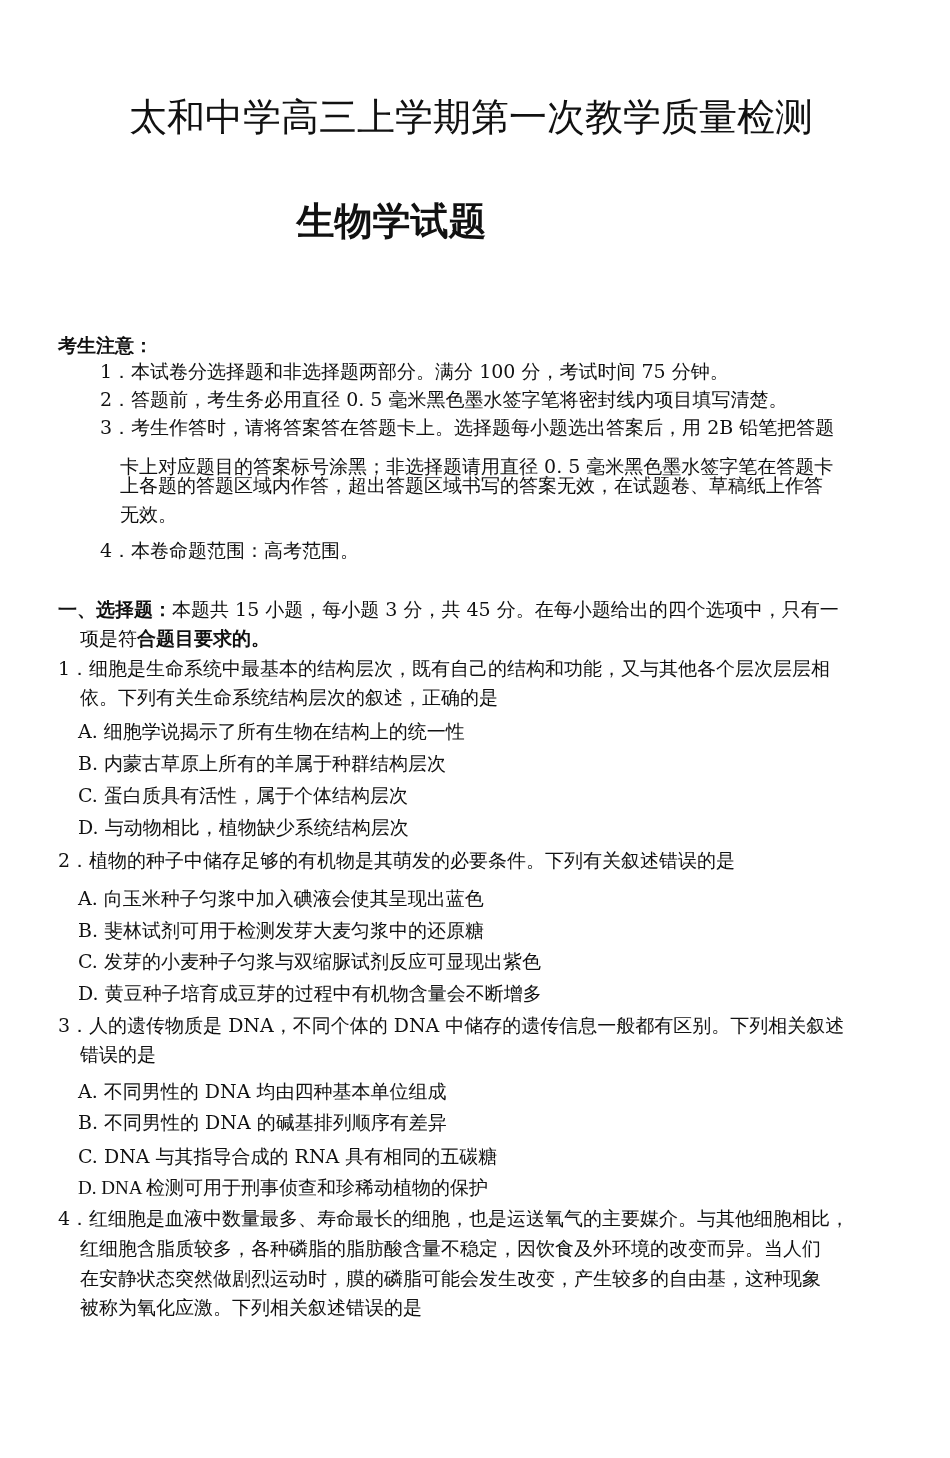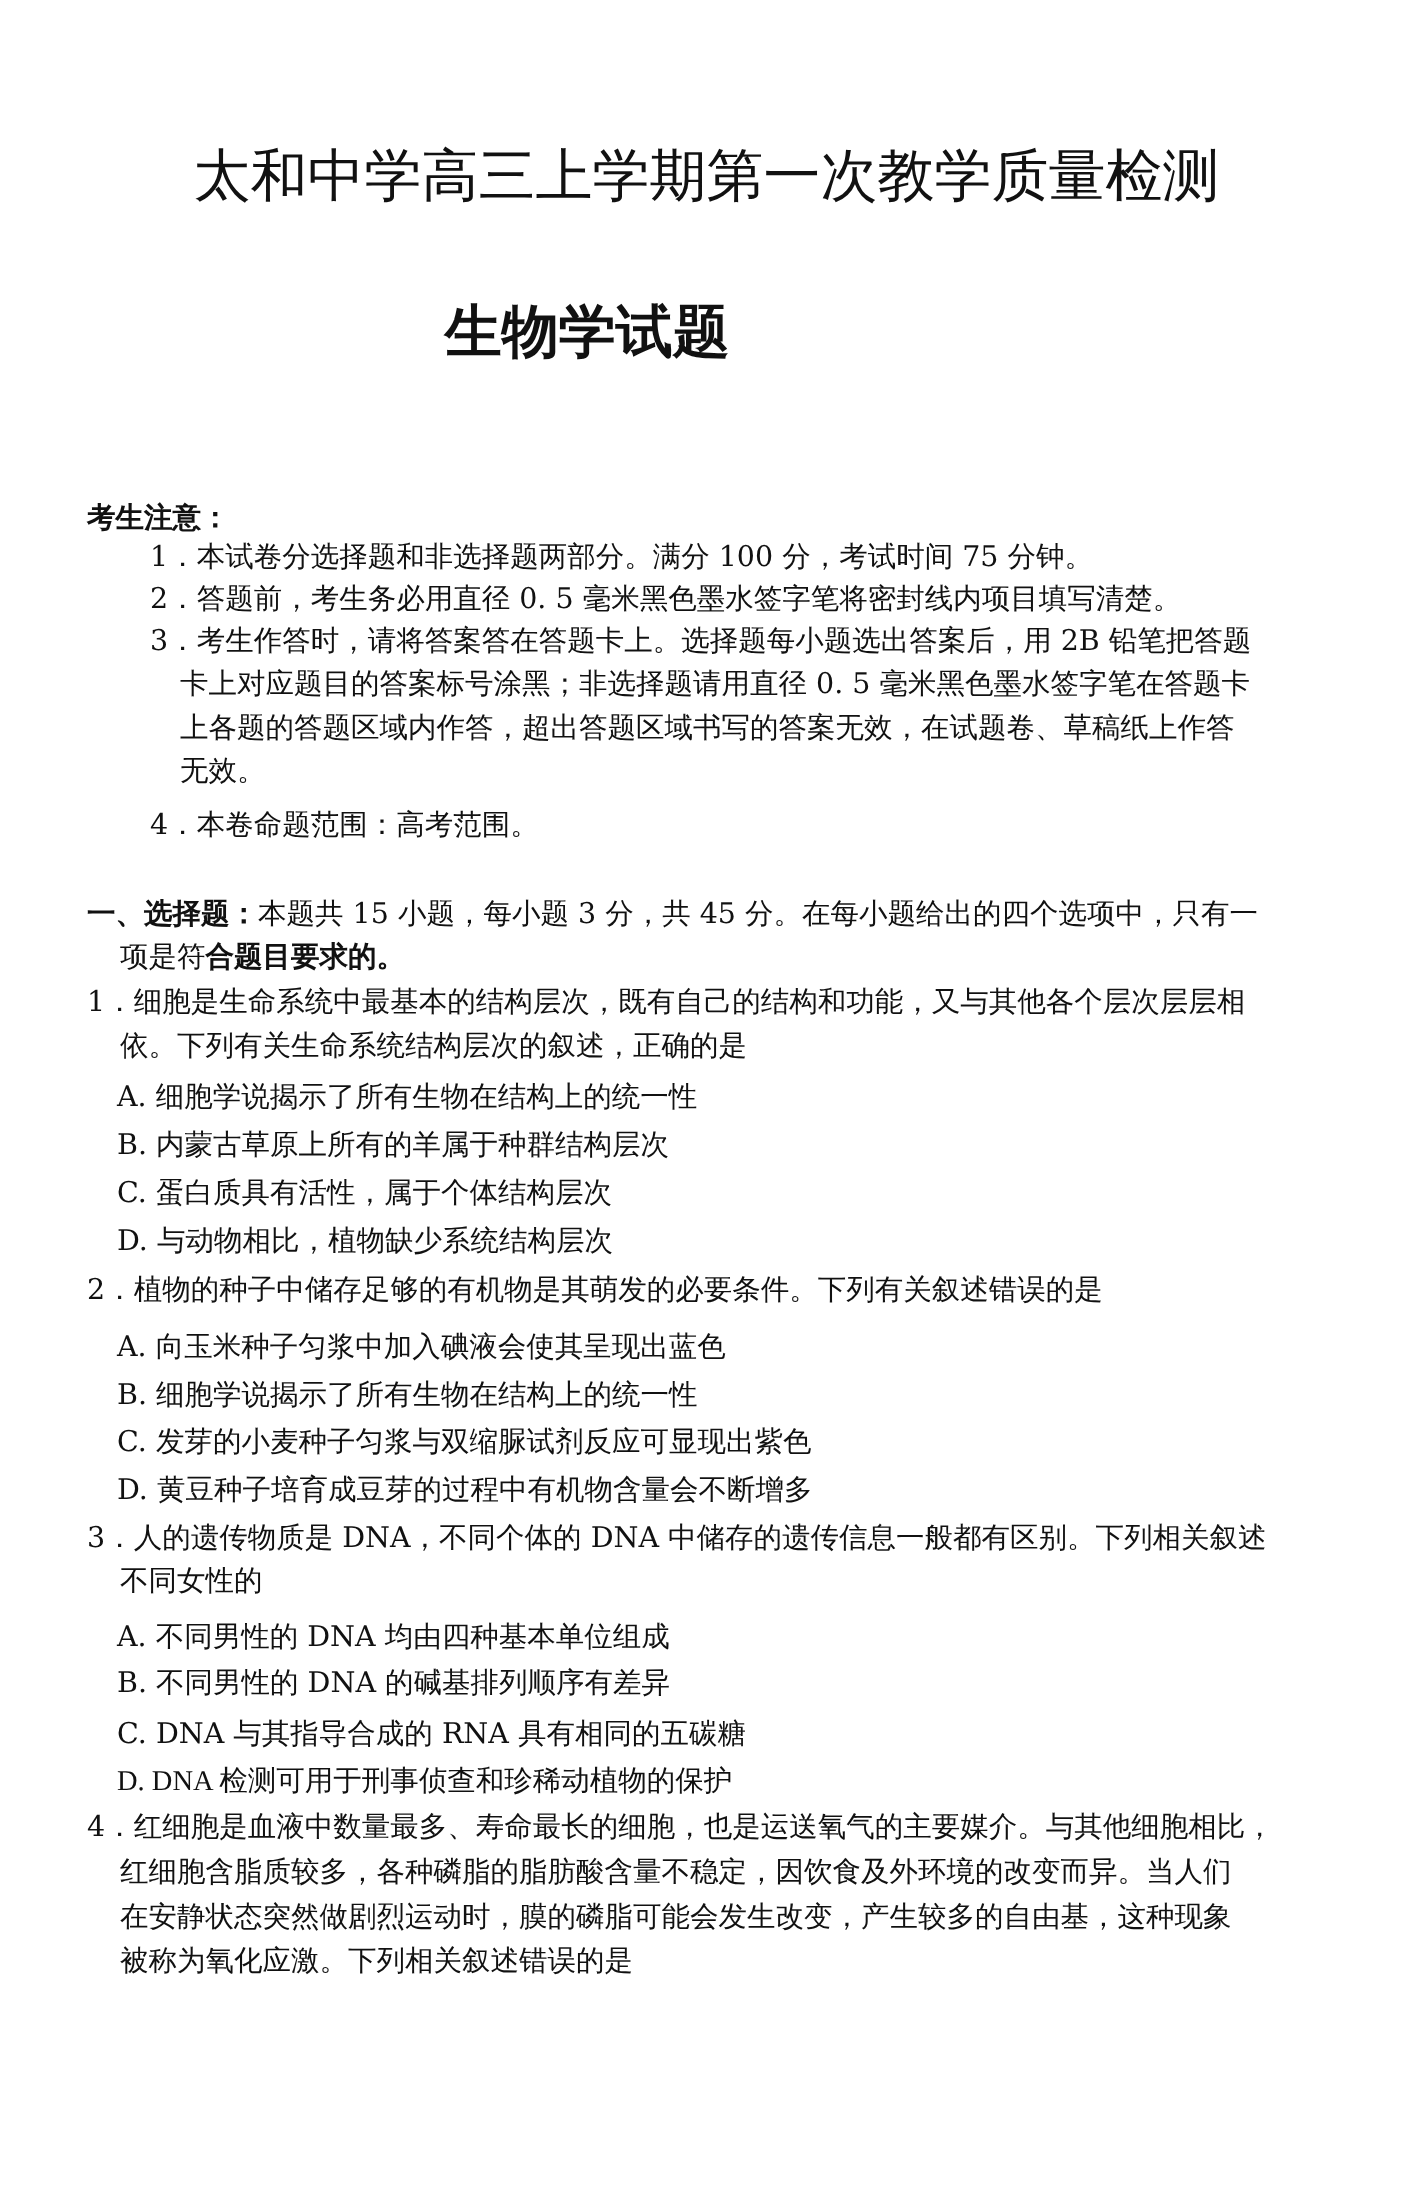--- a/index.html
+++ b/index.html
@@ -15,43 +15,43 @@
 <body>
 
 <div class="abs title">太和中学高三上学期第一次教学质量检测</div>
 <div class="abs subtitle">生物学试题</div>
 
 <div class="abs line b" style="left:58px;top:330px;text-align:right;">考生注意：</div>
 
 <div class="abs line" style="left:100px;top:356px;"><span>1．</span><span>本试卷分选择题和非选择题两部分。满分 100 分，考试时间 75 分钟。</span></div>
 <div class="abs line" style="left:100px;top:384px;"><span>2．</span><span>答题前，考生务必用直径 0. 5 毫米黑色墨水签字笔将密封线内项目填写清楚。</span></div>
 <div class="abs line" style="left:100px;top:412px;"><span>3．</span><span>考生作答时，请将答案答在答题卡上。选择题每小题选出答案后，用 2B 铅笔把答题</span></div>
-<div class="abs line" style="left:120px;top:441px;text-align:center;">卡上对应题目的答案标号涂黑；非选择题请用直径 0. 5 毫米黑色墨水签字笔在答题卡</div>
+<div class="abs line" style="left:120px;top:451px;text-align:center;">卡上对应题目的答案标号涂黑；非选择题请用直径 0. 5 毫米黑色墨水签字笔在答题卡</div>
 <div class="abs line" style="left:120px;top:470px;">上各题的答题区域内作答，超出答题区域书写的答案无效，在试题卷、草稿纸上作答</div>
 <div class="abs line" style="left:120px;top:499px;">无效。</div>
 <div class="abs line" style="left:100px;top:535px;"><span>4．</span><span>本卷命题范围：高考范围。</span></div>
 
 <div class="abs line" style="left:58px;top:594px;"><span class="b">一、选择题：</span><span>本题共 15 小题，每小题 3 分，共 45 分。在每小题给出的四个选项中，只有一</span></div>
 <div class="abs line" style="left:80px;top:623px;"><span>项是符</span><span class="b">合题目要求的。</span></div>
 
 <div class="abs line" style="left:58px;top:653px;"><span>1．</span><span>细胞是生命系统中最基本的结构层次，既有自己的结构和功能，又与其他各个层次层层相</span></div>
 <div class="abs line" style="left:80px;top:682px;">依。下列有关生命系统结构层次的叙述，正确的是</div>
 <div class="abs line" style="left:78px;top:716px;">A. 细胞学说揭示了所有生物在结构上的统一性</div>
 <div class="abs line" style="left:78px;top:748px;">B. 内蒙古草原上所有的羊属于种群结构层次</div>
 <div class="abs line" style="left:78px;top:780px;">C. 蛋白质具有活性，属于个体结构层次</div>
 <div class="abs line" style="left:78px;top:812px;">D. 与动物相比，植物缺少系统结构层次</div>
 
 <div class="abs line" style="left:58px;top:845px;"><span>2．</span><span>植物的种子中储存足够的有机物是其萌发的必要条件。下列有关叙述错误的是</span></div>
 <div class="abs line" style="left:78px;top:883px;">A. 向玉米种子匀浆中加入碘液会使其呈现出蓝色</div>
-<div class="abs line" style="left:78px;top:915px;">B. 细胞学说揭示了所有生物在结构上的统一性</div>
+<div class="abs line" style="left:78px;top:915px;">B. 斐林试剂可用于检测发芽大麦匀浆中的还原糖</div>
 <div class="abs line" style="left:78px;top:946px;">C. 发芽的小麦种子匀浆与双缩脲试剂反应可显现出紫色</div>
 <div class="abs line" style="left:78px;top:978px;">D. 黄豆种子培育成豆芽的过程中有机物含量会不断增多</div>
 
 <div class="abs line" style="left:58px;top:1010px;"><span>3．</span><span>人的遗传物质是 DNA，不同个体的 DNA 中储存的遗传信息一般都有区别。下列相关叙述</span></div>
-<div class="abs line" style="left:80px;top:1039px;">不同女性的</div>
+<div class="abs line" style="left:80px;top:1039px;">错误的是</div>
 <div class="abs line" style="left:78px;top:1076px;">A. 不同男性的 DNA 均由四种基本单位组成</div>
 <div class="abs line" style="left:78px;top:1107px;">B. 不同男性的 DNA 的碱基排列顺序有差异</div>
 <div class="abs line" style="left:78px;top:1141px;">C. DNA 与其指导合成的 RNA 具有相同的五碳糖</div>
 <div class="abs line" style="left:78px;top:1172px;font-family:Liberation Serif, serif;">D. DNA 检测可用于刑事侦查和珍稀动植物的保护</div>
 
 <div class="abs line" style="left:58px;top:1203px;"><span>4．</span><span>红细胞是血液中数量最多、寿命最长的细胞，也是运送氧气的主要媒介。与其他细胞相比，</span></div>
 <div class="abs line" style="left:80px;top:1233px;">红细胞含脂质较多，各种磷脂的脂肪酸含量不稳定，因饮食及外环境的改变而异。当人们</div>
 <div class="abs line" style="left:80px;top:1263px;">在安静状态突然做剧烈运动时，膜的磷脂可能会发生改变，产生较多的自由基，这种现象</div>
 <div class="abs line" style="left:80px;top:1292px;">被称为氧化应激。下列相关叙述错误的是</div>
 

